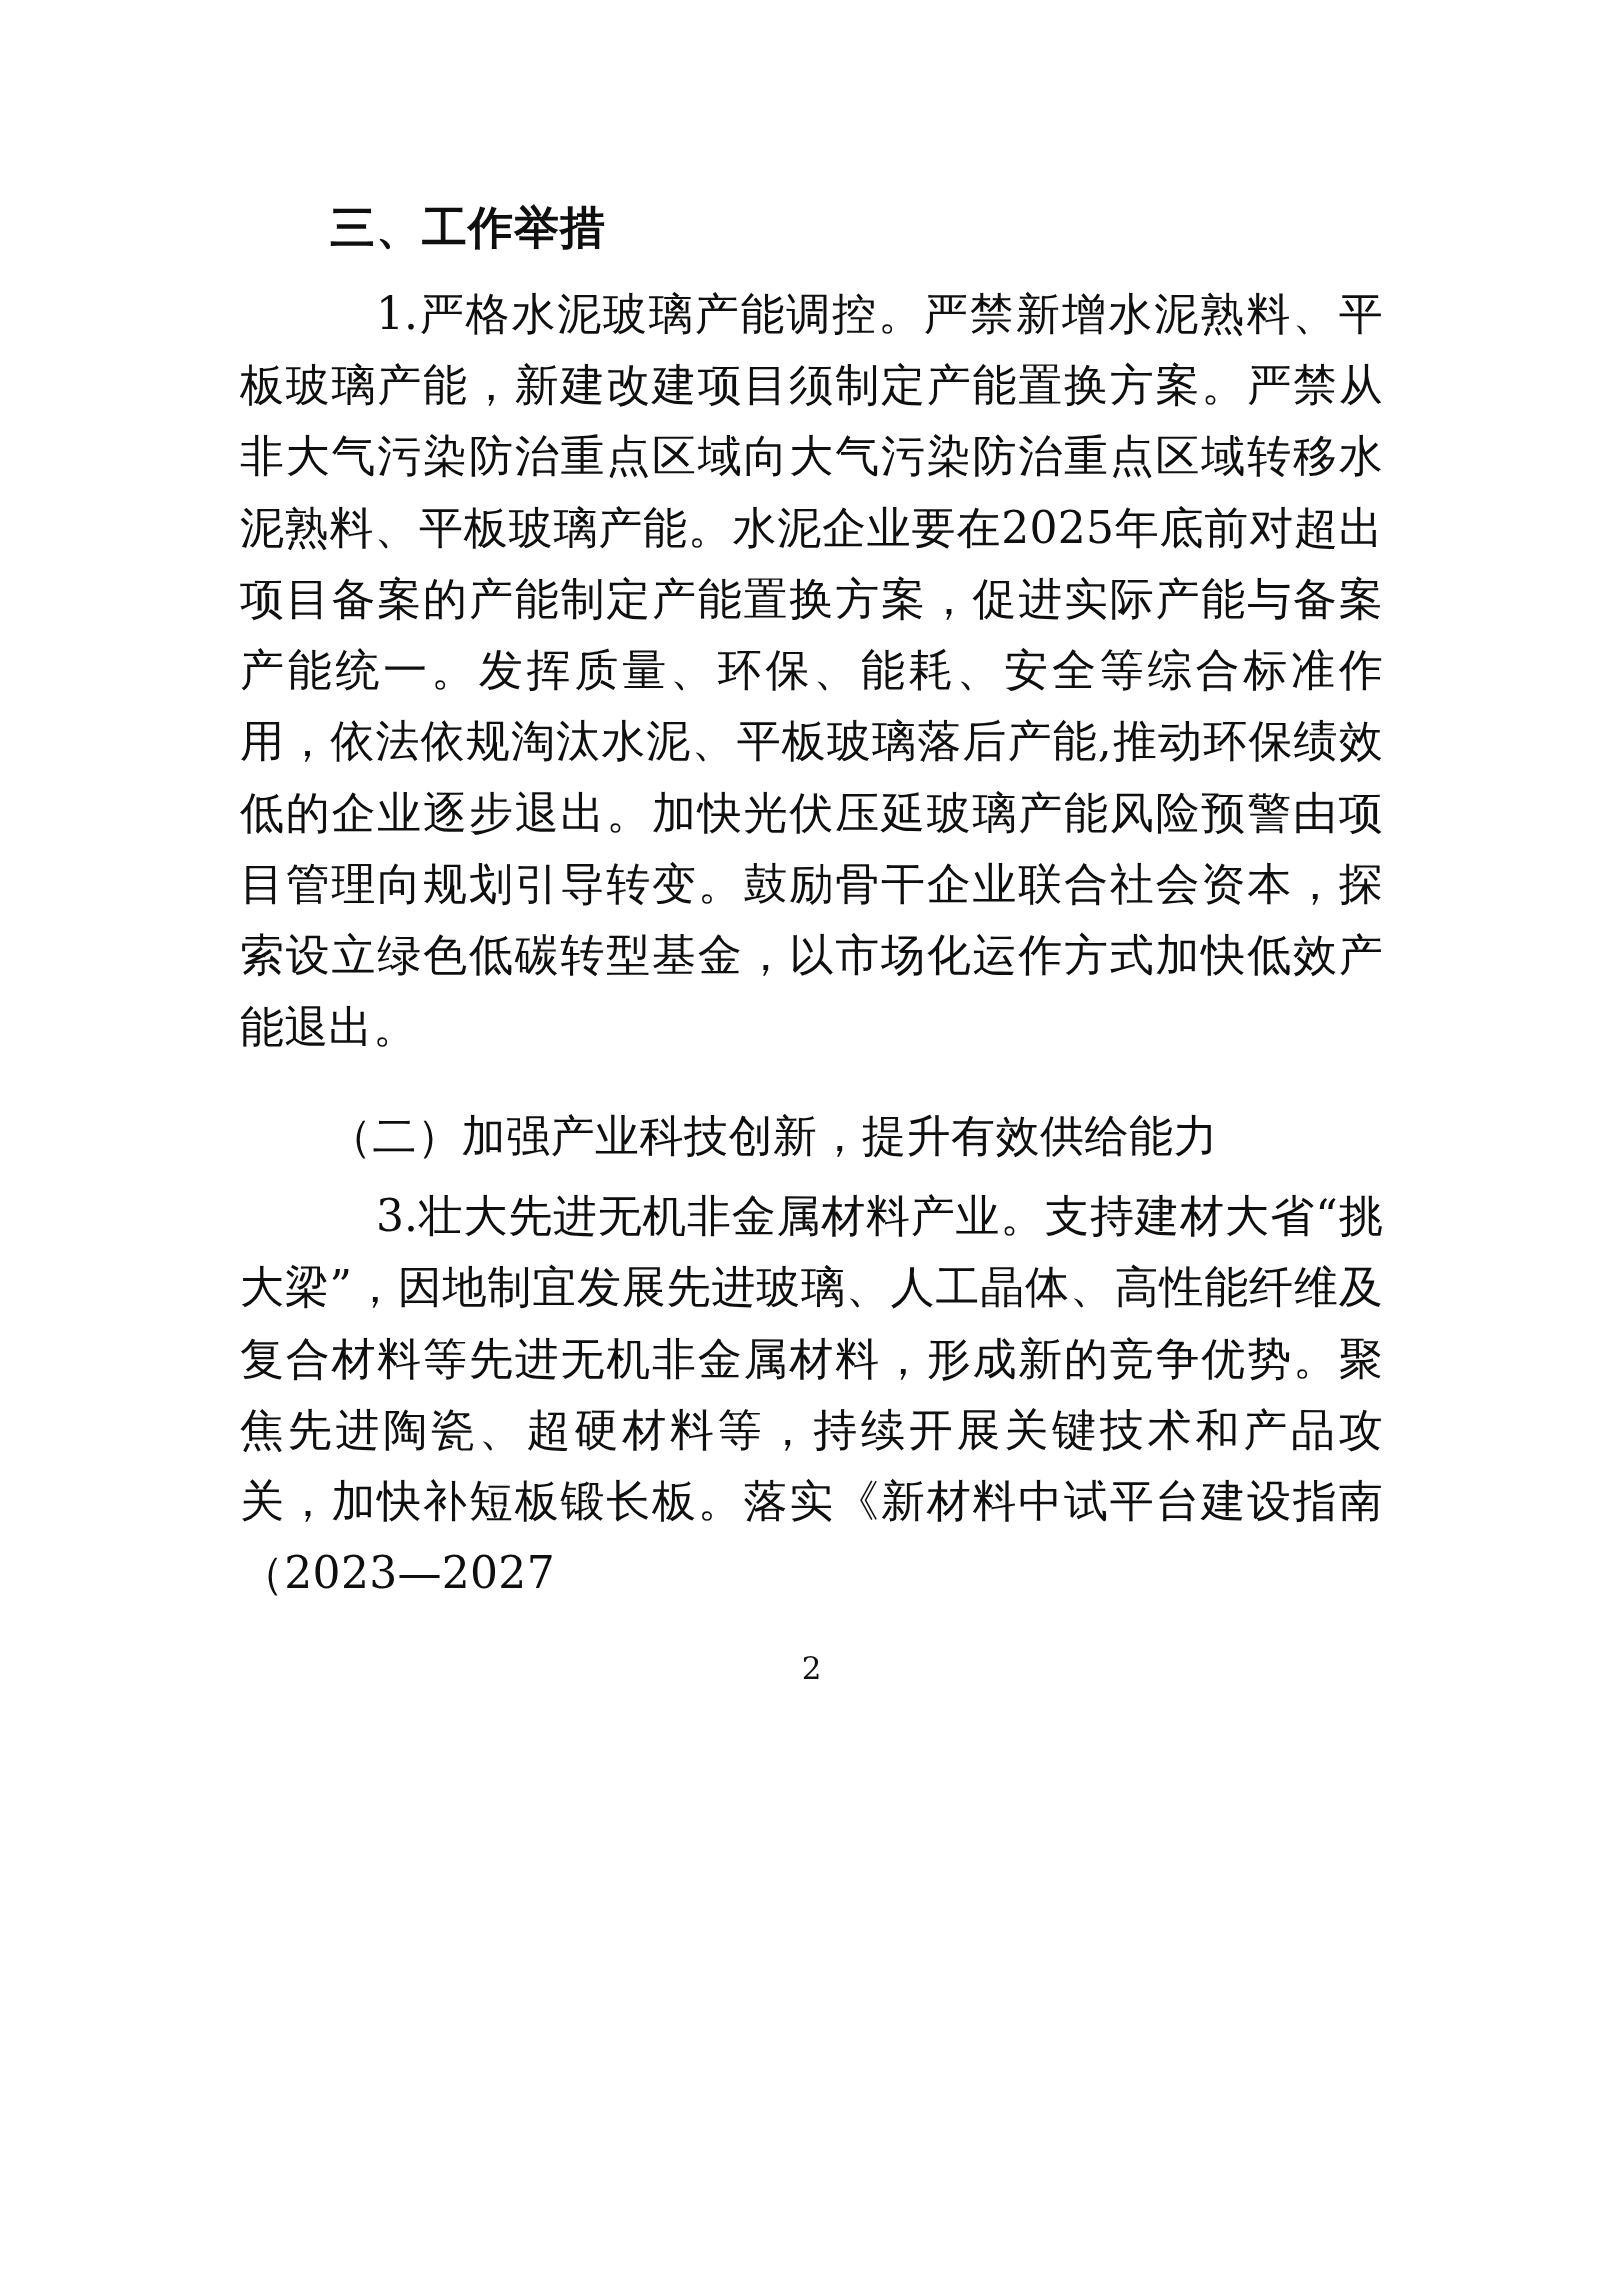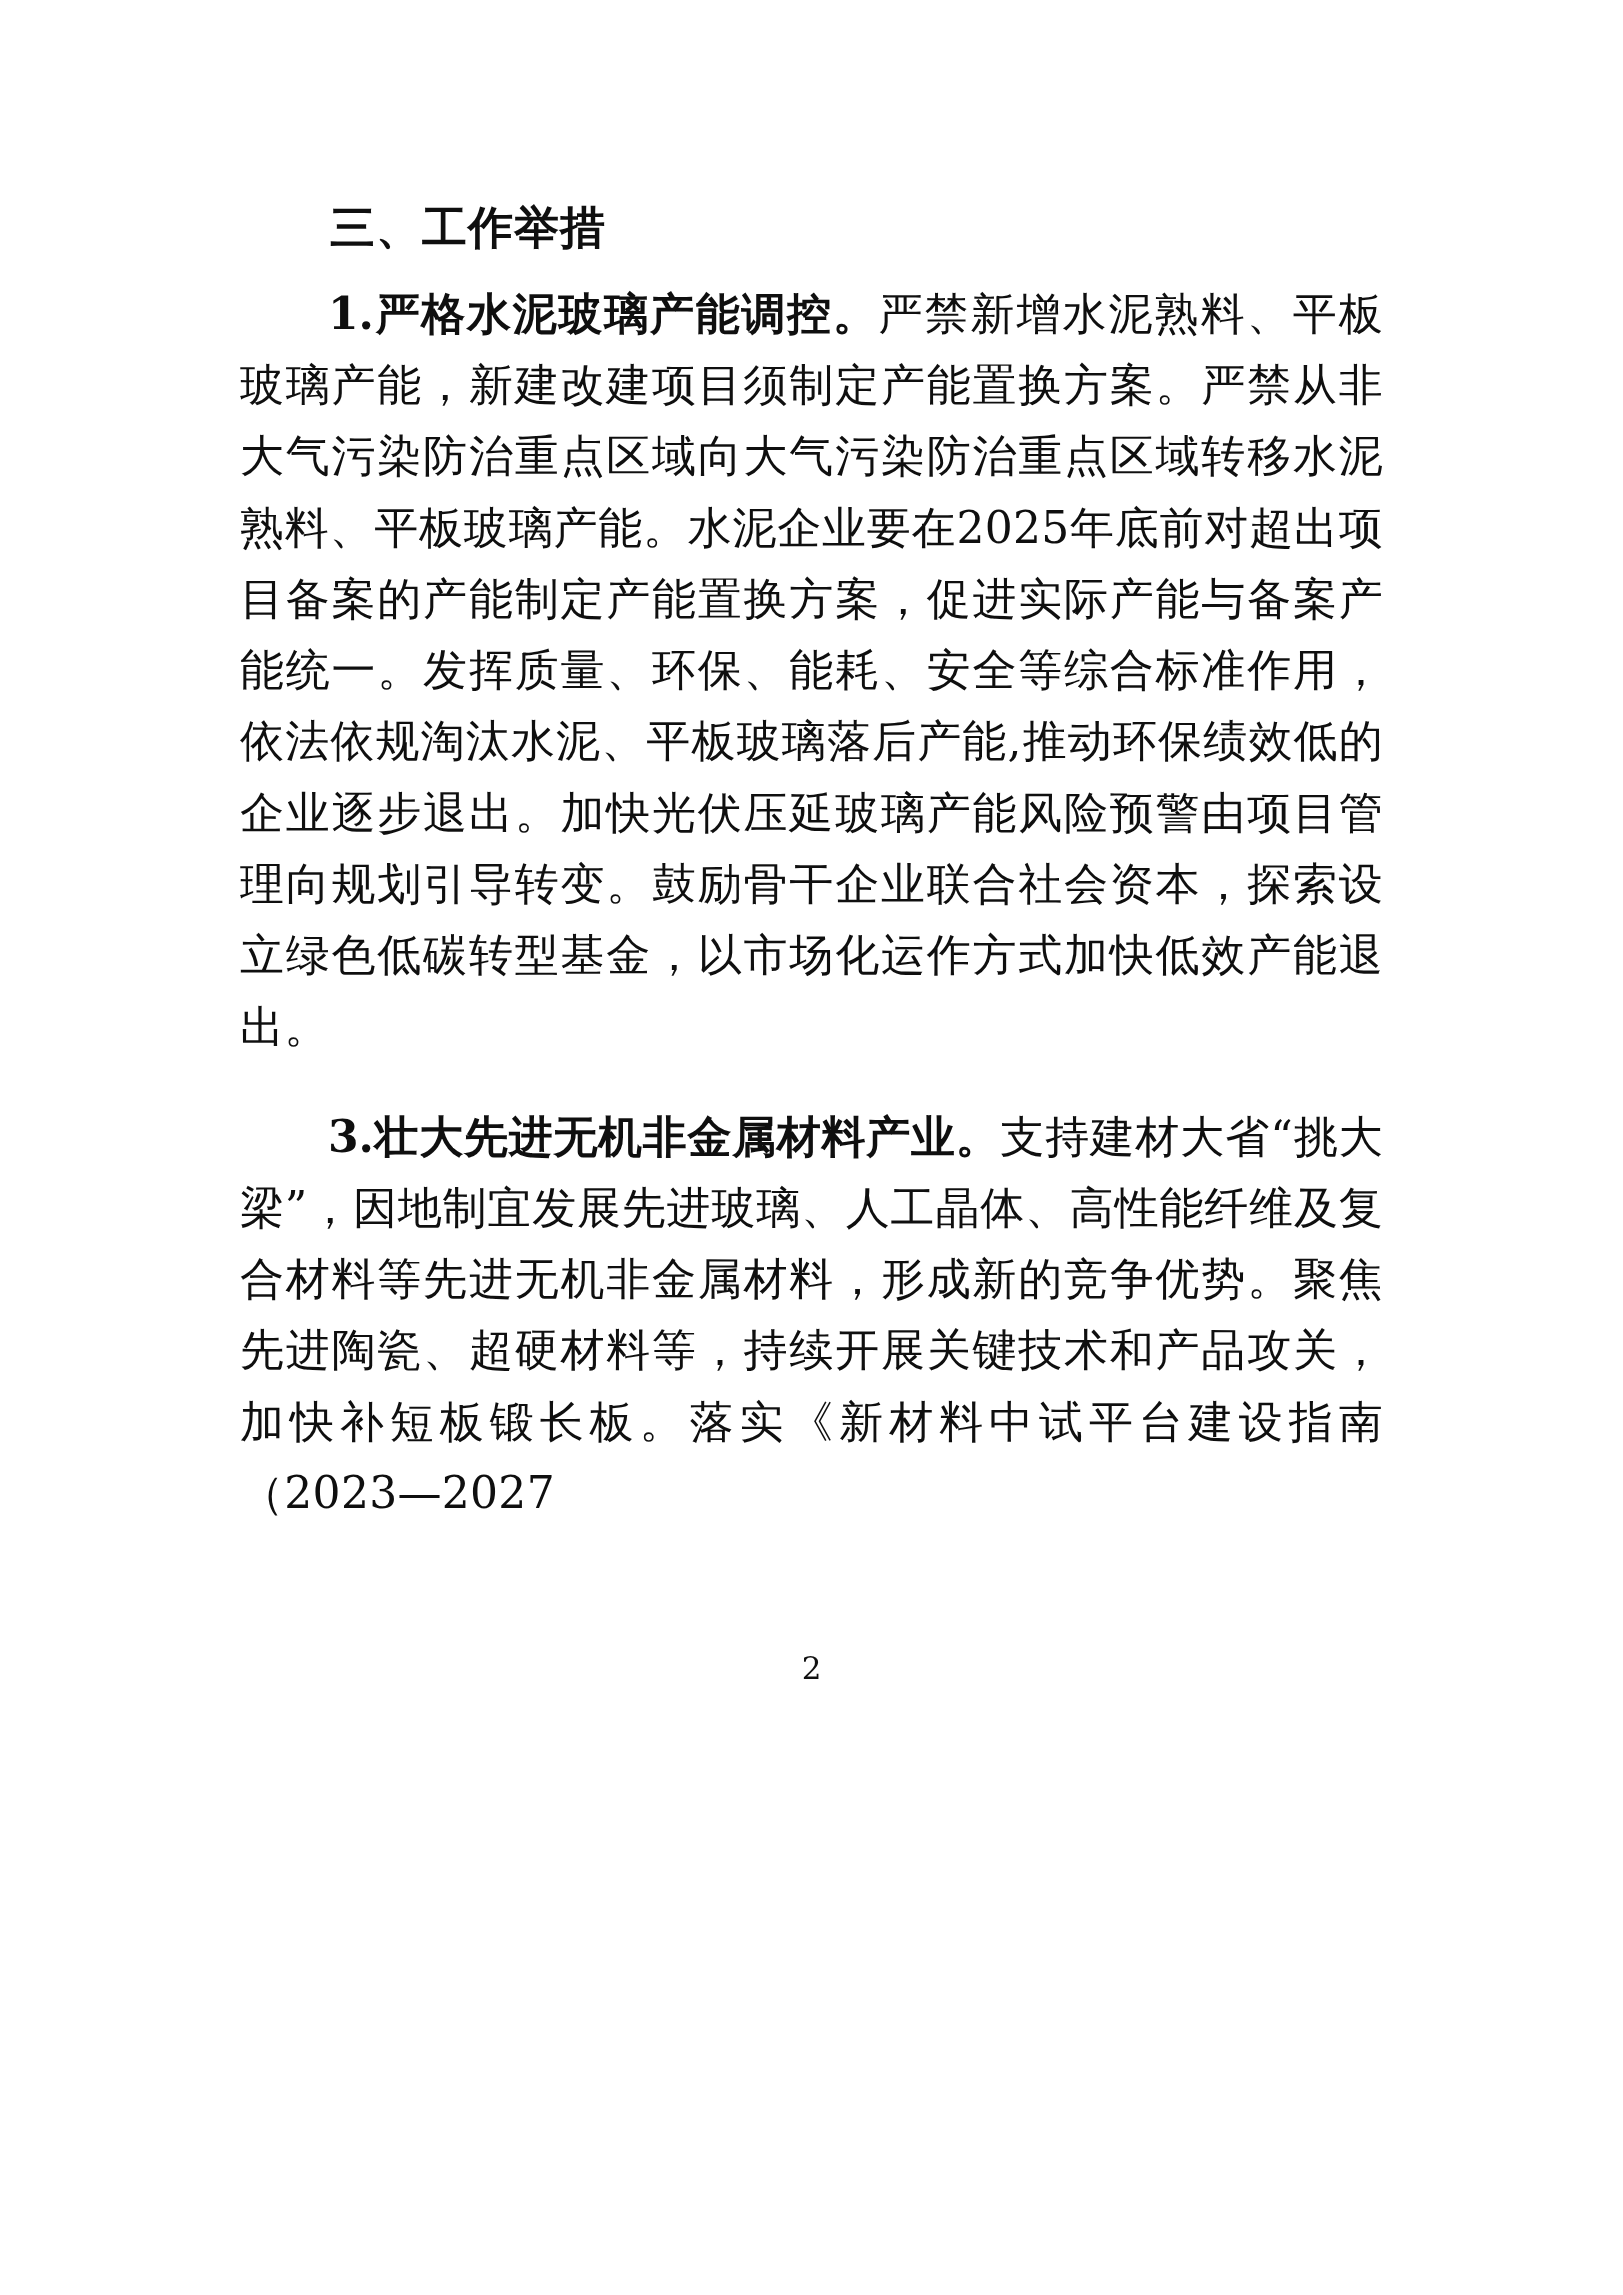--- a/index.html
+++ b/index.html
@@ -44,22 +44,23 @@
     line-height: 1.6;
     margin: 0 0 9.2px 0;
     text-indent: 2em;
     letter-spacing: 0.5px;
   }
   .para {
     margin: 0 0 5.1px 0;
     text-indent: 2em;
   }
   .para .lead {
-    font-weight: 700;
+    font-weight: 400;
     letter-spacing: 0px;
+    margin-left: 48px;
   }
   .spacer-sm { height: 13.3px; }
   .spacer-md { height: 20.4px; }
   .page-number {
     position: absolute;
     bottom: 61px;
     left: 0;
     width: 100%;
     text-align: center;
     font-size: 31px;
@@ -76,20 +77,21 @@
     <div class="heading-1">三、工作举措</div>
 
 
     <p class="para"><span class="lead">1.严格水泥玻璃产能调控。</span><span>严禁新增水泥熟料、平板玻璃产能，新建改建项目须制定产能置换方案。严禁从非大气污染防治重点区域向大气污染防治重点区域转移水泥熟料、平板玻璃产能。水泥企业要在2025年底前对超出项目备案的产能制定产能置换方案，促进实际产能与备案产能统一。发挥质量、环保、能耗、安全等综合标准作用，依法依规淘汰水泥、平板玻璃落后产能,推动环保绩效低的企业逐步退出。加快光伏压延玻璃产能风险预警由项目管理向规划引导转变。鼓励骨干企业联合社会资本，探索设立绿色低碳转型基金，以市场化运作方式加快低效产能退出。</span></p>
 
     <div class="spacer-sm"></div>
 
 
     <div class="spacer-md"></div>
 
+    <div class="heading-2">（二）加强产业科技创新，提升有效供给能力</div>
 
     <p class="para"><span class="lead">3.壮大先进无机非金属材料产业。</span><span>支持建材大省“挑大梁”，因地制宜发展先进玻璃、人工晶体、高性能纤维及复合材料等先进无机非金属材料，形成新的竞争优势。聚焦先进陶瓷、超硬材料等，持续开展关键技术和产品攻关，加快补短板锻长板。落实《新材料中试平台建设指南（2023—2027</span></p>
 
   </div>
 
   <div class="page-number">2</div>
 </div>
 
 
 </body></html>

